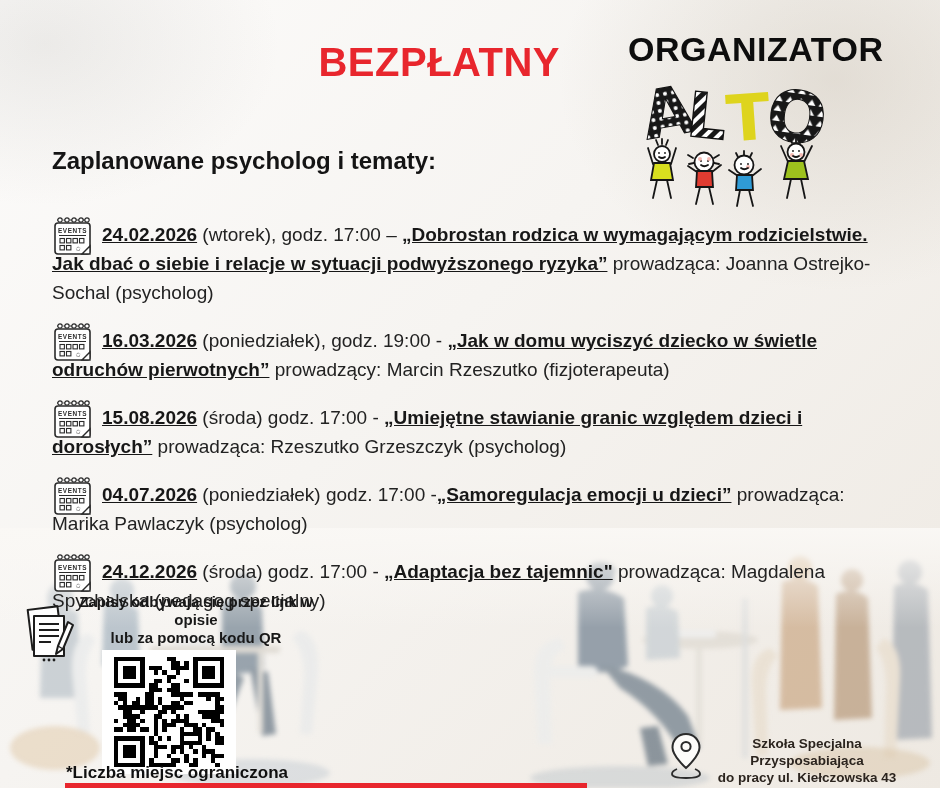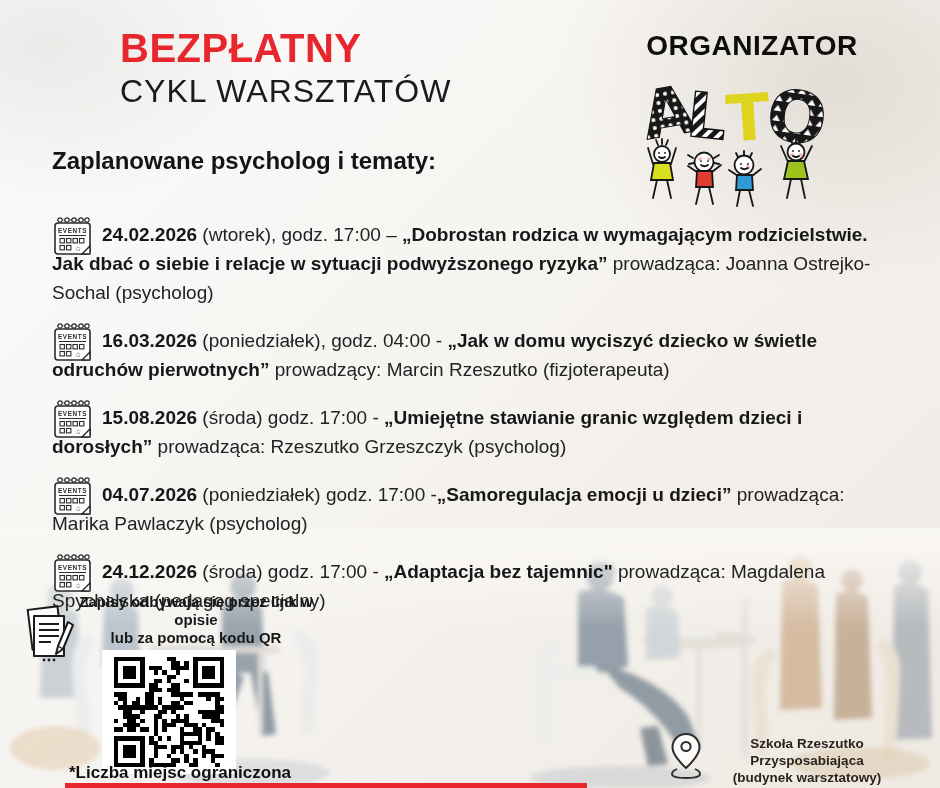--- a/index.html
+++ b/index.html
@@ -13,42 +13,42 @@
     background:radial-gradient(ellipse at 75% 25%, rgba(196,186,170,.38), transparent 62%); }
   .tex-tl { position:absolute; left:0; top:0; width:300px; height:220px;
     background:radial-gradient(ellipse at 15% 20%, rgba(180,178,172,.22), transparent 65%); }
   
   .scene { position:absolute; left:0; bottom:0; width:940px; height:250px;
     filter:blur(2.5px); opacity:.55; z-index:0; }
   .scene-fade { position:absolute; left:0; bottom:160px; width:100%; height:100px; z-index:1;
     background:linear-gradient(rgba(250,248,245,.95), rgba(250,248,245,0)); pointer-events:none; }
   .content { position:absolute; inset:0; z-index:2; }
 
-  .title-block { position:absolute; top:26px; left:120px; width:440px; text-align:left; }
+  .title-block { position:absolute; top:40px; left:120px; width:440px; text-align:right; }
   .title-red { font-size:40px; font-weight:800; color:#e8262d; letter-spacing:.5px; line-height:1.1; }
   .title-sub { font-size:32px; font-weight:400; color:#1b1b1b; letter-spacing:1px; margin-top:3px; }
 
   .org-label { position:absolute; top:30px; left:628px; width:248px; text-align:center;
-    font-size:28px; font-weight:800; color:#0d0d0d; letter-spacing:.5px; }
+    font-size:34px; font-weight:800; color:#0d0d0d; letter-spacing:.5px; }
   .alto-logo { position:absolute; top:66px; left:640px; width:205px; height:142px; }
 
   .schedule-heading { position:absolute; top:147px; left:52px; font-size:24px; font-weight:700; color:#141414; }
 
   .events { position:absolute; top:201px; left:52px; width:845px; }
   .event { position:relative; font-size:19px; line-height:29px; color:#222; margin-bottom:14px; text-indent:50px; }
   .event .cal { position:absolute; left:0; top:-4px; width:44px; height:42px; text-indent:0; }
-  .b { font-weight:700; color:#171717; }
+  .b { font-weight:700; color:#171717;text-decoration:underline; }
 
   .signup-icon { position:absolute; left:20px; top:604px; width:58px; height:62px; }
   .signup-text { position:absolute; left:68px; top:593px; width:256px; text-align:center;
     font-weight:700; font-size:15px; line-height:18px; color:#181818; }
   .qr { position:absolute; left:102px; top:650px; width:134px; height:124px; background:#fff;
     display:flex; align-items:center; justify-content:center; }
   .qr svg { width:114px; height:110px; }
-  .limited-note { position:absolute; left:52px; top:763px; width:256px; text-align:center;
+  .limited-note { position:absolute; left:32px; top:763px; width:256px; text-align:right;
     font-weight:700; font-size:17px; color:#101010; }
 
   .loc-icon { position:absolute; left:666px; top:731px; width:40px; height:50px; }
   .loc-text { position:absolute; left:700px; top:735px; width:214px; text-align:center;
     font-weight:700; font-size:13.5px; line-height:17px; color:#2b241e; }
 
   .bottom-bar { position:absolute; left:65px; bottom:0; width:522px; height:5px; background:#e8262d; z-index:3; }
 </style>
 </head>
 <body>
@@ -101,21 +101,20 @@
     <path d="M884,100 q18,8 16,42 l-4,78 l-12,0 l2,-70 q0,-28 -10,-40 z" fill="#e6d9c6"></path>
     <ellipse cx="860" cy="225" rx="70" ry="16" fill="#c9a97a" opacity=".5"></ellipse>
     <rect x="742" y="60" width="6" height="160" fill="#cdd2d6" opacity=".8"></rect>
   </svg>
   <div class="scene-fade"></div>
 
   <div class="content">
 
     <div class="title-block">
       <div class="title-red">BEZPŁATNY</div>
-      <div class="title-sub">CYKL WARSZTATÓW</div>
     </div>
 
     <div class="org-label">ORGANIZATOR</div>
     <svg class="alto-logo" viewBox="0 0 205 142">
       <defs>
         <pattern id="dots" width="8" height="8" patternUnits="userSpaceOnUse">
           <rect width="8" height="8" fill="#181818"></rect>
             <circle cx="4" cy="4" r="2" fill="#fff"></circle>
         </pattern>
         <pattern id="stripes" width="9" height="9" patternUnits="userSpaceOnUse" patternTransform="rotate(40)">
@@ -210,21 +209,21 @@
         <svg class="cal" viewBox="0 0 44 42">
             <use href="#calicon"></use>
           </svg>
         <span class="b">24.02.2026</span><span> (wtorek), godz. 17:00 – </span><span class="b">„Dobrostan rodzica w wymagającym rodzicielstwie. Jak dbać o siebie i relacje w sytuacji podwyższonego ryzyka”</span><span> prowadząca: Joanna Ostrejko-Sochal (psycholog)</span>
       </p>
 
       <p class="event">
         <svg class="cal" viewBox="0 0 44 42">
             <use href="#calicon"></use>
           </svg>
-        <span class="b">16.03.2026</span><span> (poniedziałek), godz. 04:00 - </span><span class="b">„Jak w domu wyciszyć dziecko w świetle odruchów pierwotnych”</span><span> prowadzący: Marcin Rzeszutko (fizjoterapeuta)</span>
+        <span class="b">16.03.2026</span><span> (poniedziałek), godz. 19:00 - </span><span class="b">„Jak w domu wyciszyć dziecko w świetle odruchów pierwotnych”</span><span> prowadzący: Marcin Rzeszutko (fizjoterapeuta)</span>
       </p>
 
       <p class="event">
         <svg class="cal" viewBox="0 0 44 42">
             <use href="#calicon"></use>
           </svg>
         <span class="b">15.08.2026</span><span> (środa) godz. 17:00 - </span><span class="b">„Umiejętne stawianie granic względem dzieci i dorosłych”</span><span> prowadząca: Rzeszutko Grzeszczyk (psycholog)</span>
       </p>
 
       <p class="event">
@@ -483,20 +482,21 @@
     <div class="limited-note">*Liczba miejsc ograniczona</div>
 
     <svg class="loc-icon" viewBox="0 0 40 50">
       <g stroke="#2b2b2b" fill="none" stroke-width="2">
         <path d="M20,3 C12,3 6.5,9 6.5,16.5 C6.5,25 20,37 20,37 C20,37 33.5,25 33.5,16.5 C33.5,9 28,3 20,3 Z" fill="#fdfcfa"></path>
         <circle cx="20" cy="15.5" r="4.6"></circle>
         <path d="M11,38 q-5,2 -5,5 q0,4 14,4 q14,0 14,-4 q0,-3 -5,-5" stroke-width="1.8"></path>
       </g>
     </svg>
     <div class="loc-text">
-      <div>Szkoła Rzeszutko Przysposabiająca</div>
+      <div>Szkoła Specjalna Przysposabiająca</div>
+      <div>do pracy ul. Kiełczowska 43</div>
       <div>(budynek warsztatowy)</div>
     </div>
 
   </div>
 
   <div class="bottom-bar"></div>
 </div>
 
 </body></html>

